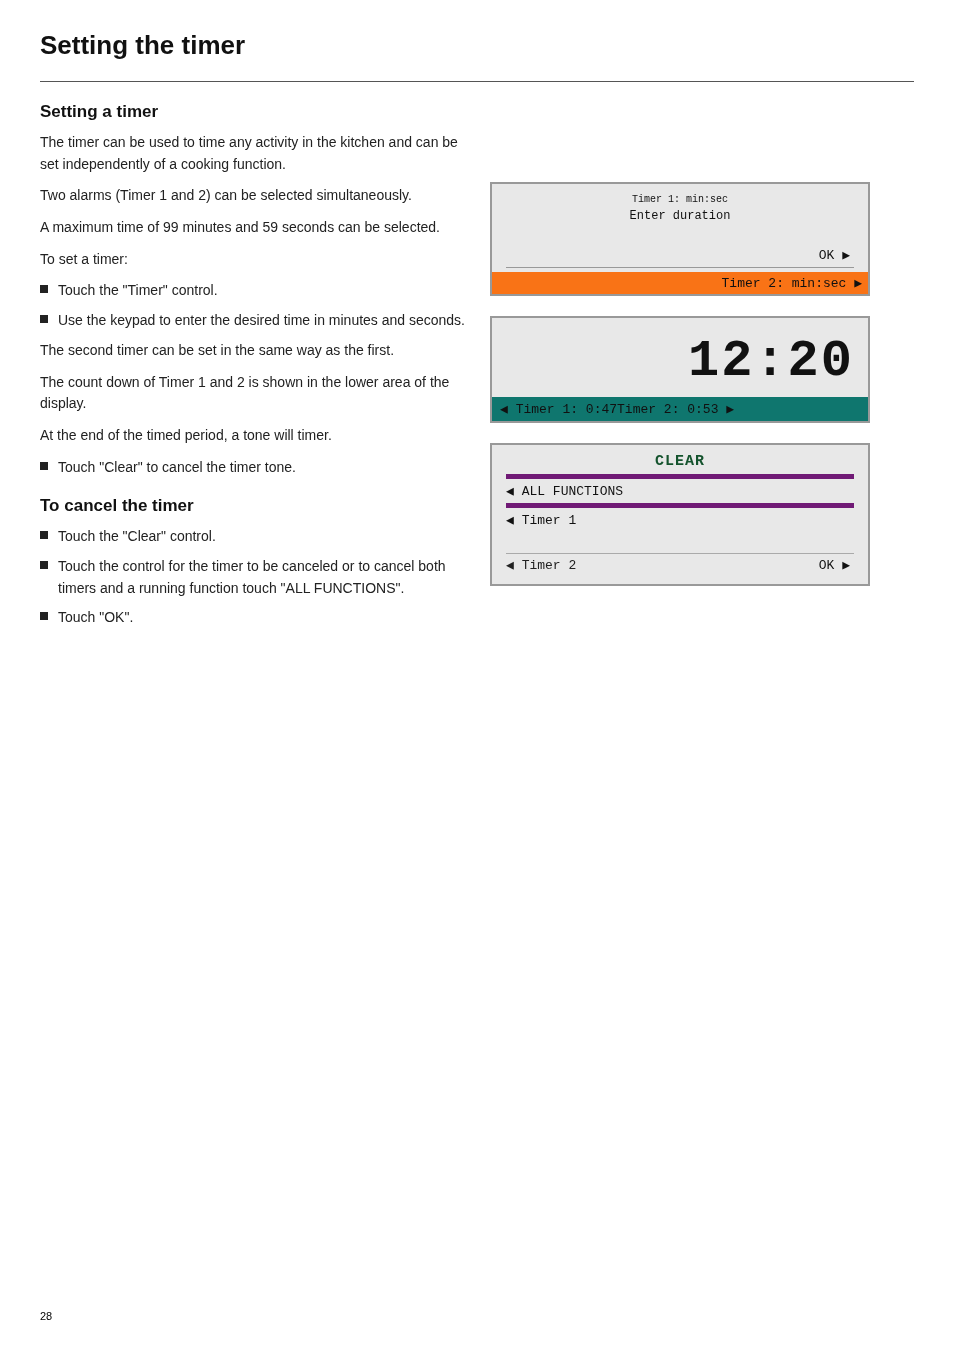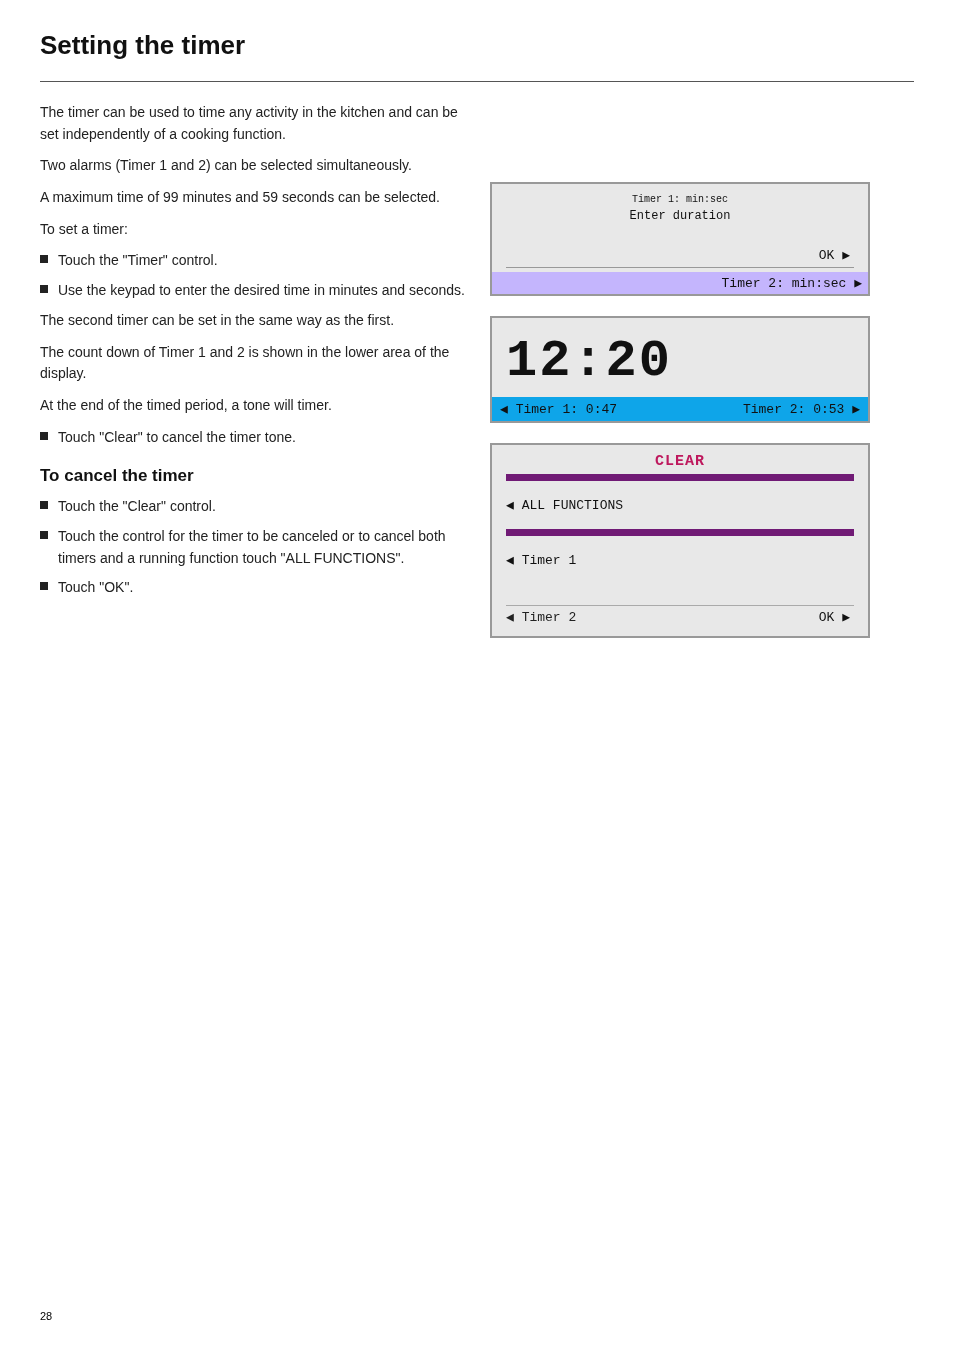--- a/index.html
+++ b/index.html
@@ -121,46 +121,46 @@
     .screen1-divider {
       border-top: 1px solid #999;
       margin: 4px 0;
     }
 
     .screen1-timer2 {
       text-align: right;
       font-size: 13px;
       color: #111111;
       padding-right: 4px;
-      background: #c4b5fd;
+      background: #f97316;
       padding: 3px 6px 3px 6px;
       margin: 0 -14px -10px -14px;
     }
 
     
     .screen2 {
       padding: 10px 14px;
     }
 
     .screen2-time {
-      text-align: left;
+      text-align: right;
       font-size: 52px;
       font-weight: bold;
       color: #111111;
       font-family: 'Courier New', monospace;
       letter-spacing: 2px;
       margin-bottom: 6px;
       margin-top: 4px;
     }
 
     .screen2-bottom {
       display: flex;
-      justify-content: space-between;
+      justify-content: flex-start;
       align-items: center;
-      background: #0ea5e9;
+      background: #0f766e;
       margin: 0 -14px -10px -14px;
       padding: 4px 8px;
     }
 
     .screen2-timer1 {
       font-size: 13px;
       color: #111111;
     }
 
     .screen2-timer2 {
@@ -171,32 +171,32 @@
 
     
     .screen3 {
       padding: 8px 14px;
     }
 
     .screen3-clear {
       text-align: center;
       font-size: 15px;
       font-weight: bold;
-      color: #be185d;
+      color: #14532d;
       letter-spacing: 1px;
       margin-bottom: 4px;
     }
 
     .screen3-row {
       display: flex;
       align-items: center;
-      padding: 16px 0;
-      font-size: 13px;
-      color: #111111;
-      border-top: 7px solid #701a75;
+      padding: 4px 0;
+      font-size: 13px;
+      color: #111111;
+      border-top: 5px solid #701a75;
     }
 
     .screen3-ok {
       text-align: right;
       font-size: 13px;
       color: #111111;
       padding-right: 4px;
     }
 
     .screen3-bottom-row {
@@ -217,20 +217,21 @@
       color: #000000;
     }
   </style>
 </head>
 <body>
 
 <div class="page-title">Setting the timer</div>
 
 <div class="content-wrapper">
   <div class="text-column">
+    <div class="section-title">Setting a timer</div>
 
     <p class="body-text">The timer can be used to time any activity in the kitchen and can be set independently of a cooking function.</p>
     <p class="body-text">Two alarms (Timer 1 and 2) can be selected simultaneously.</p>
     <p class="body-text">A maximum time of 99 minutes and 59 seconds can be selected.</p>
     <p class="body-text">To set a timer:</p>
 
     <div class="bullet-item">
       <span class="bullet-square"></span>
       <span>Touch the "Timer" control.</span>
     </div>

